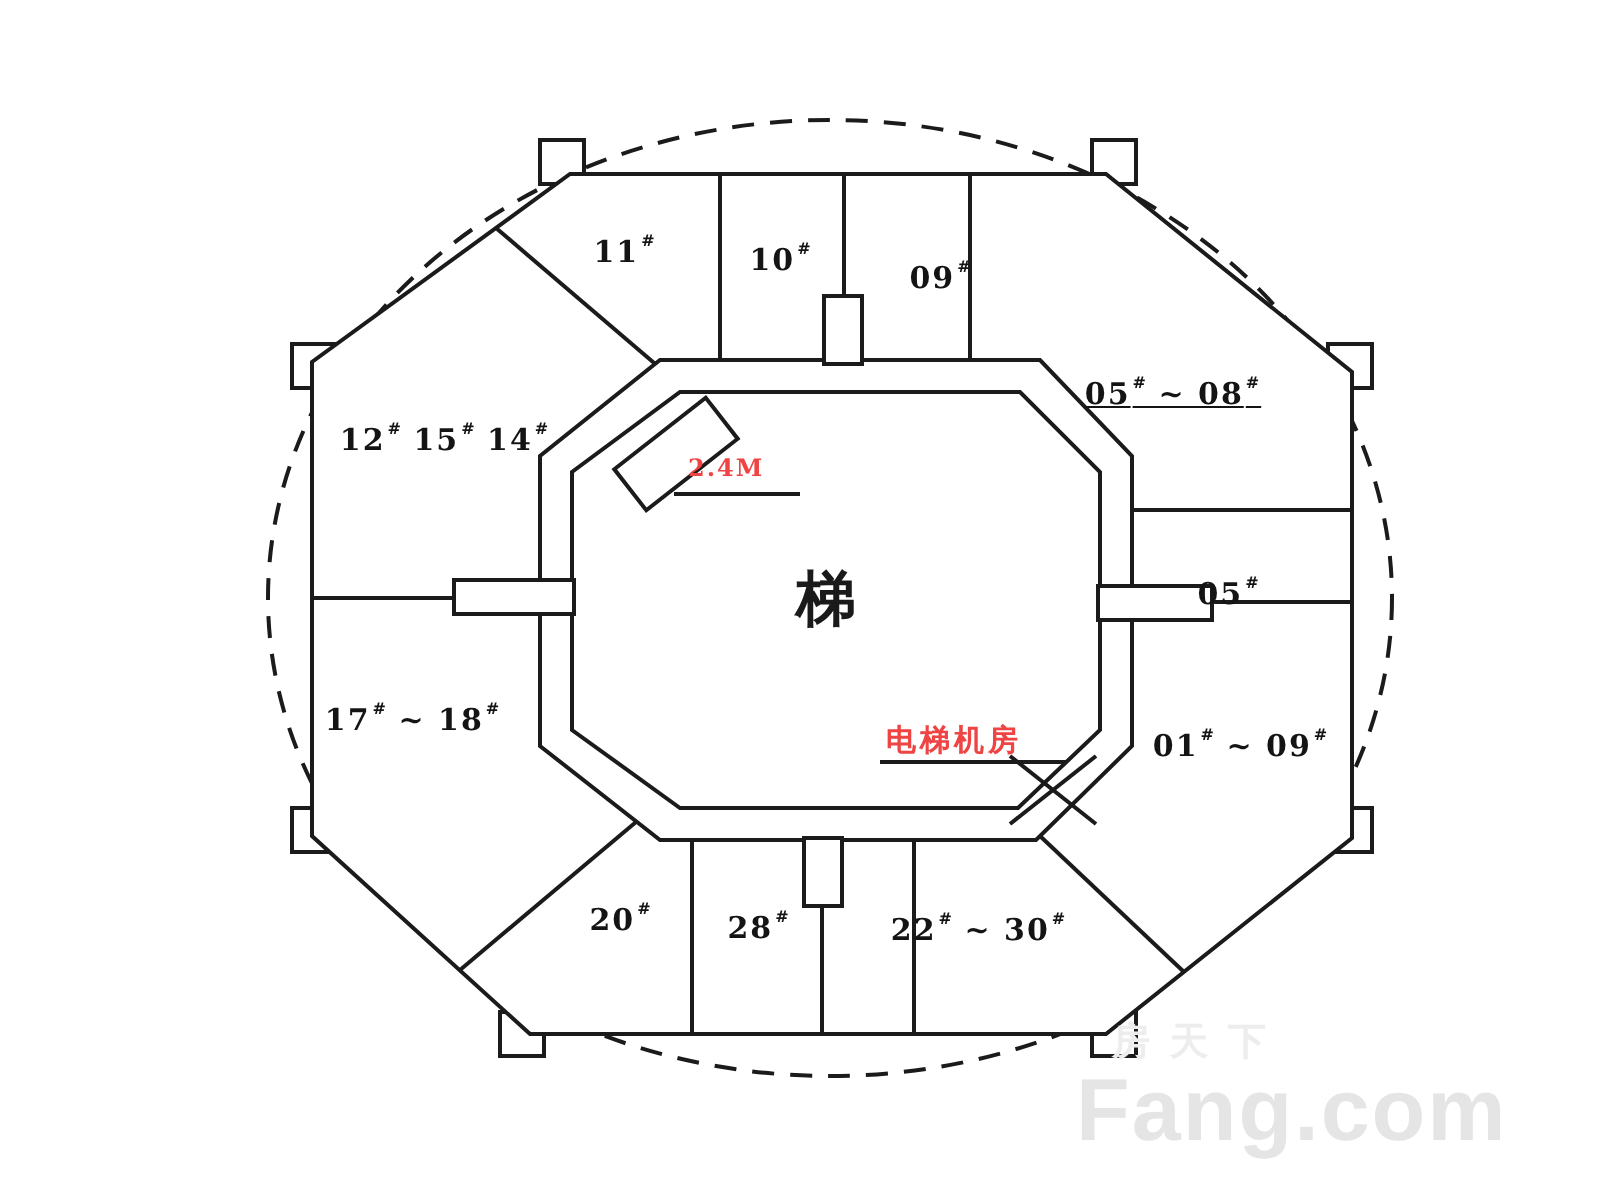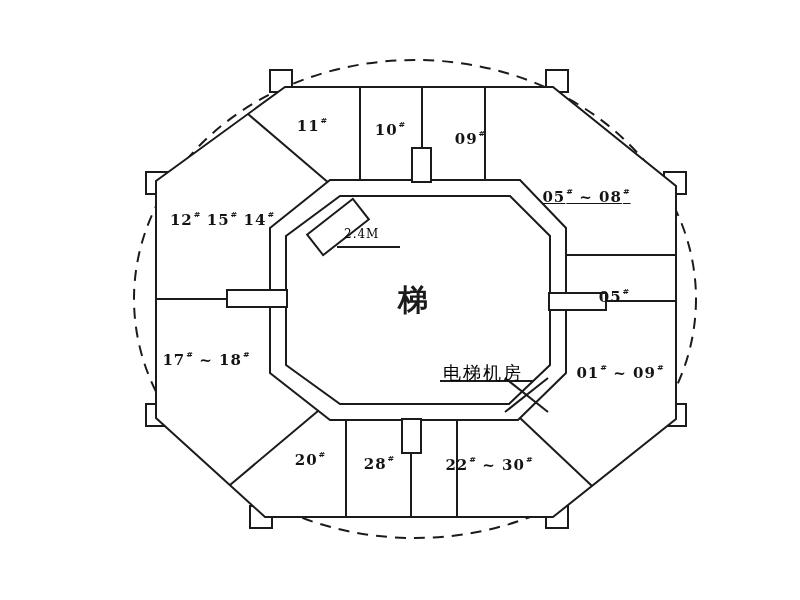--- a/index.html
+++ b/index.html
@@ -13,25 +13,25 @@
     font-weight:700;font-size:15px;color:#141414;letter-spacing:1px;white-space:nowrap;
     font-family:"DejaVu Serif", serif;
   }
   .lbl sup{font-size:8px;position:relative;top:-2px;left:1px;font-weight:700;}
   .core-label{
     position:absolute;transform:translate(-50%,-50%);
     font-size:30px;font-weight:700;color:#1a1a1a;
     font-family:"DejaVu Serif", serif;
   }
   .small-lbl{
-    position:absolute;font-weight:400;color:#000000;white-space:nowrap;
+    position:absolute;font-weight:700;color:#ef4444;white-space:nowrap;
     font-family:"DejaVu Serif", serif;
   }
   .ramp-lbl{left:344px;top:227px;font-size:12px;letter-spacing:1px;}
-  .elev-lbl{left:443px;top:361px;font-size:18px;letter-spacing:2px;}
+  .elev-lbl{left:443px;top:361px;font-size:15px;letter-spacing:2px;}
   .watermark{
     position:absolute;left:538px;top:508px;width:262px;
     font-family:"Liberation Sans", sans-serif;user-select:none;
   }
   .wm-cn{font-size:19px;color:#ededed;letter-spacing:10px;font-weight:700;padding-left:18px;}
   .wm-en{font-size:44px;color:#e5e5e5;font-weight:700;letter-spacing:1px;line-height:1.0;}
 </style>
 </head>
 <body>
 
@@ -99,14 +99,18 @@
   <div class="lbl" style="left:206px;top:360px;"><span>17</span><sup>#</sup><span> ~ 18</span><sup>#</sup></div>
   <div class="lbl" style="left:310px;top:460px;"><span>20</span><sup>#</sup></div>
   <div class="lbl" style="left:379px;top:464px;"><span>28</span><sup>#</sup></div>
   <div class="lbl" style="left:489px;top:465px;"><span>22</span><sup>#</sup><span> ~ 30</span><sup>#</sup></div>
 
   <div class="core-label" style="left:413px;top:300px;">梯</div>
 
   <div class="small-lbl ramp-lbl">2.4M</div>
   <div class="small-lbl elev-lbl">电梯机房</div>
 
+  <div class="watermark">
+    <div class="wm-cn">房天下</div>
+    <div class="wm-en">Fang.com</div>
+  </div>
 
 </div>
 
 </body></html>

